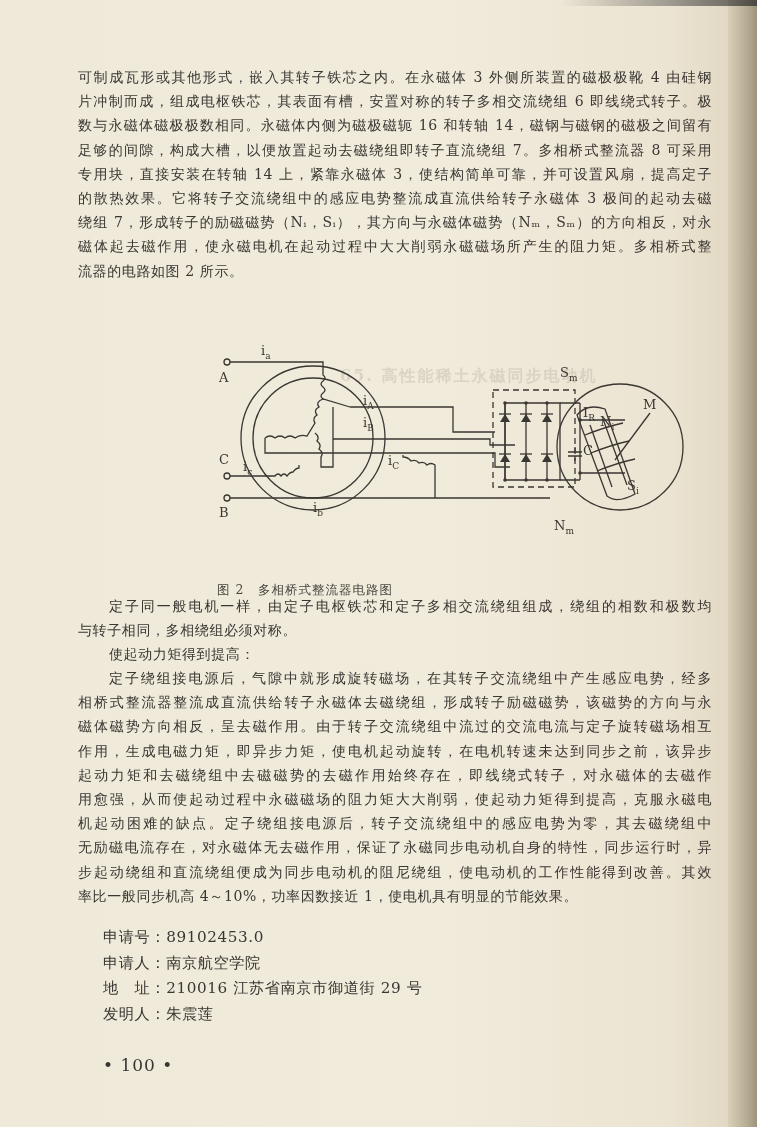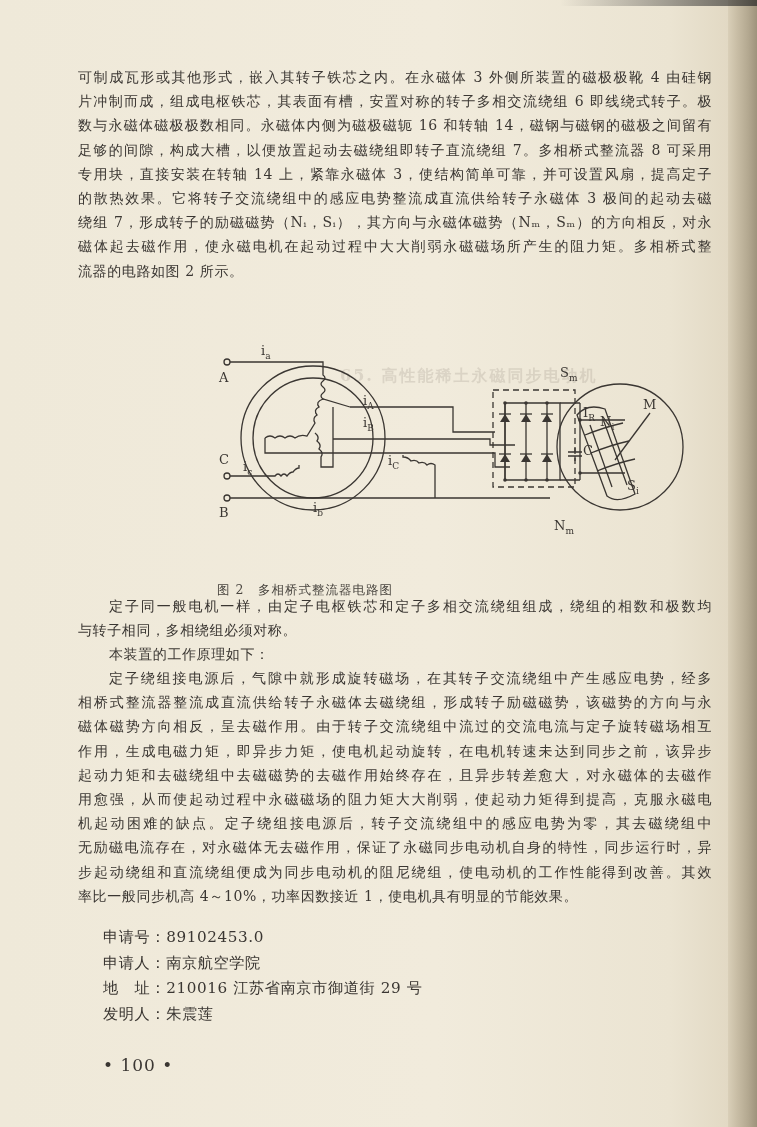--- a/index.html
+++ b/index.html
@@ -161,29 +161,29 @@
 </div>
 
 <div class="caption">图 2　多相桥式整流器电路图</div>
 
 <div class="para indent" style="top:594px;">
   <span class="line">定子同一般电机一样，由定子电枢铁芯和定子多相交流绕组组成，绕组的相数和极数均</span>
   <span class="line last" style="text-indent:0">与转子相同，多相绕组必须对称。</span>
 </div>
 
 <div class="para indent" style="top:642px;">
-  <span class="line last">本装置的工作原理如下：</span>
+  <span class="line last">使起动力矩得到提高：</span>
 </div>
 
 <div class="para indent" style="top:666px;">
   <span class="line">定子绕组接电源后，气隙中就形成旋转磁场，在其转子交流绕组中产生感应电势，经多</span>
   <span class="line" style="text-indent:0">相桥式整流器整流成直流供给转子永磁体去磁绕组，形成转子励磁磁势，该磁势的方向与永</span>
   <span class="line" style="text-indent:0">磁体磁势方向相反，呈去磁作用。由于转子交流绕组中流过的交流电流与定子旋转磁场相互</span>
   <span class="line" style="text-indent:0">作用，生成电磁力矩，即异步力矩，使电机起动旋转，在电机转速未达到同步之前，该异步</span>
-  <span class="line" style="text-indent:0">起动力矩和去磁绕组中去磁磁势的去磁作用始终存在，且异步转差愈大，对永磁体的去磁作</span>
+  <span class="line" style="text-indent:0">起动力矩和去磁绕组中去磁磁势的去磁作用始终存在，即线绕式转子，对永磁体的去磁作</span>
   <span class="line" style="text-indent:0">用愈强，从而使起动过程中永磁磁场的阻力矩大大削弱，使起动力矩得到提高，克服永磁电</span>
   <span class="line" style="text-indent:0">机起动困难的缺点。定子绕组接电源后，转子交流绕组中的感应电势为零，其去磁绕组中</span>
   <span class="line" style="text-indent:0">无励磁电流存在，对永磁体无去磁作用，保证了永磁同步电动机自身的特性，同步运行时，异</span>
   <span class="line" style="text-indent:0">步起动绕组和直流绕组便成为同步电动机的阻尼绕组，使电动机的工作性能得到改善。其效</span>
   <span class="line last" style="text-indent:0">率比一般同步机高 4～10%，功率因数接近 1，使电机具有明显的节能效果。</span>
 </div>
 
 <div class="meta" style="top:925px;">
   <span class="row"><span>申请号：</span><span>89102453.0</span></span>
   <span class="row"><span>申请人：</span><span>南京航空学院</span></span>

